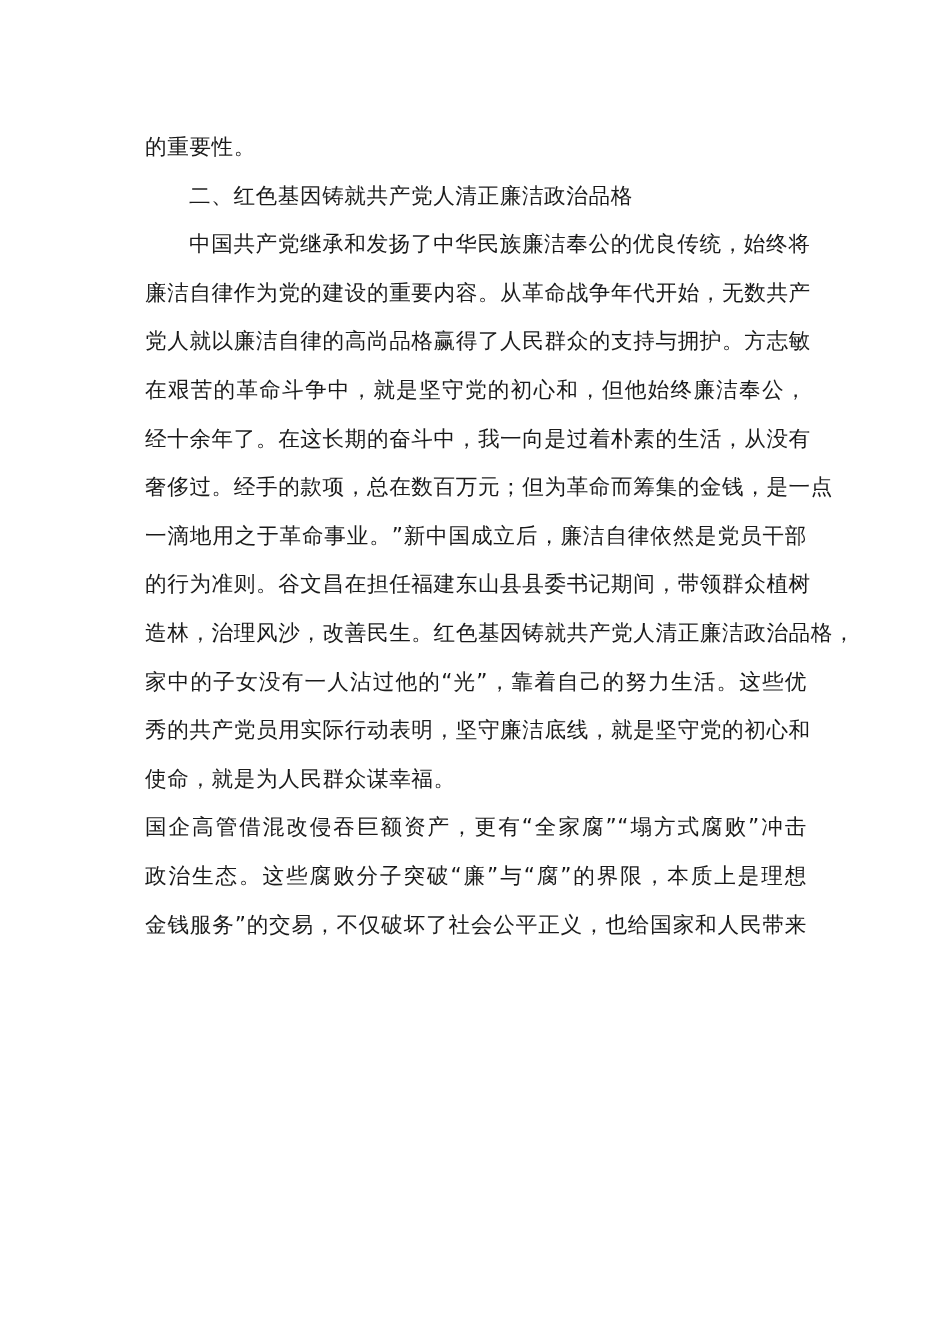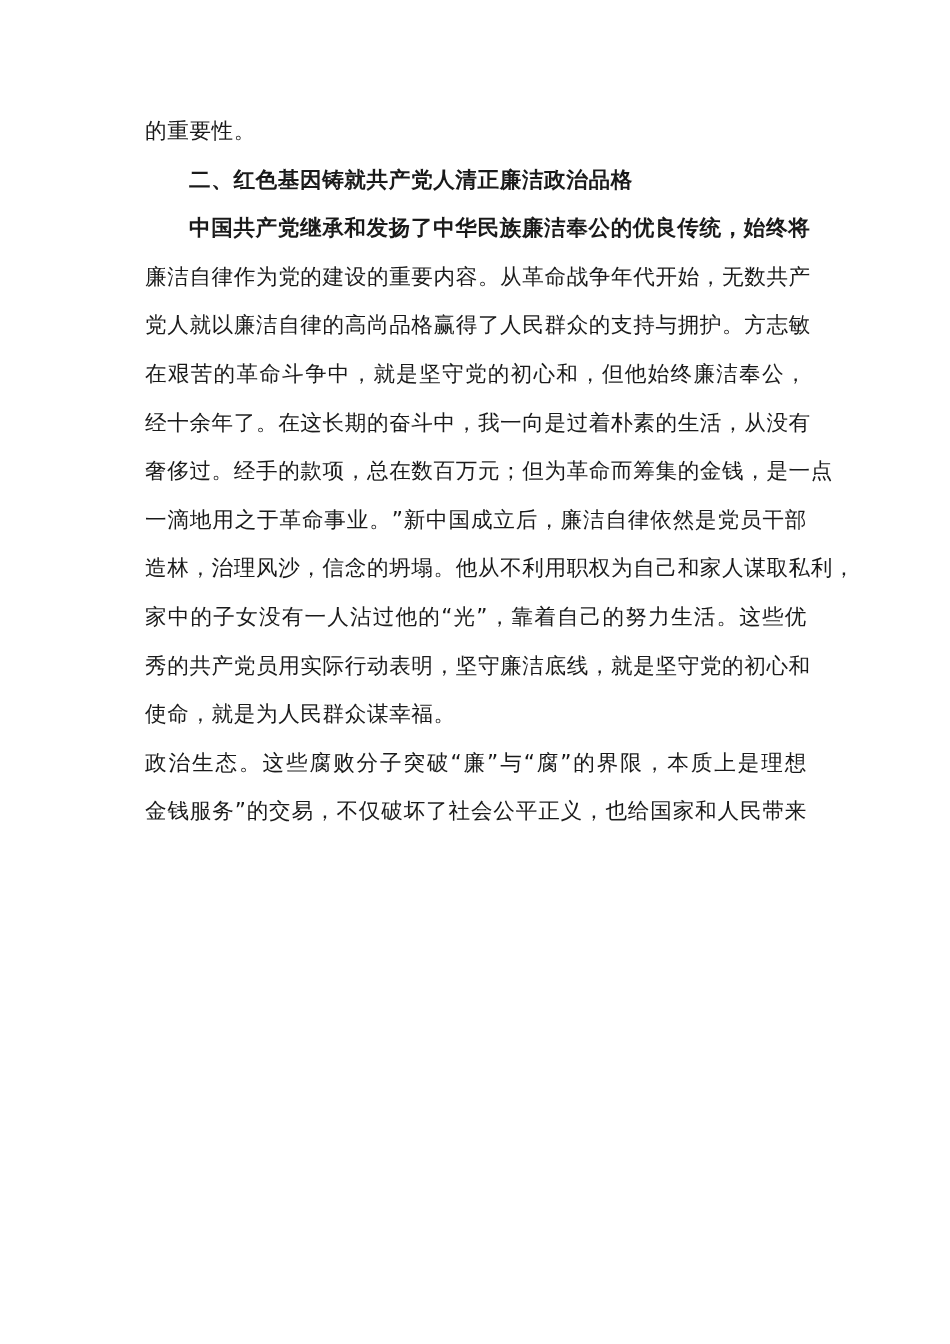--- a/index.html
+++ b/index.html
@@ -1,48 +1,50 @@
 <!DOCTYPE html>
 <html><head>
 <meta charset="utf-8">
 <style>
   html, body { margin: 0; padding: 0; background: #ffffff; }
   body { width: 950px; height: 1344px; position: relative; overflow: hidden; }
   .page {
     position: absolute;
     left: 145px;
-    top: 112px;
+    top: 128px;
     width: 662px;
     font-family: "DejaVu Sans", sans-serif;
     font-size: 21.6px;
     color: #1a1a1a;
     letter-spacing: 0.6px;
   }
   .line {
     height: 48.6px;
     line-height: 38px;
     white-space: nowrap;
     text-align: justify;
     text-align-last: justify;
   }
-  .line.indent { padding-left: 44px; font-weight: bold; }
+  .line.indent { padding-left: 44px; }
   .line.last { text-align-last: left; }
 </style>
 </head>
 <body>
 
 <div class="page">
   <div class="line last">的重要性。</div>
   <div class="line indent last">二、红色基因铸就共产党人清正廉洁政治品格</div>
   <div class="line indent">中国共产党继承和发扬了中华民族廉洁奉公的优良传统，始终将</div>
   <div class="line">廉洁自律作为党的建设的重要内容。从革命战争年代开始，无数共产</div>
   <div class="line">党人就以廉洁自律的高尚品格赢得了人民群众的支持与拥护。方志敏</div>
   <div class="line">在艰苦的革命斗争中，就是坚守党的初心和，但他始终廉洁奉公，</div>
   <div class="line">经十余年了。在这长期的奋斗中，我一向是过着朴素的生活，从没有</div>
   <div class="line">奢侈过。经手的款项，总在数百万元；但为革命而筹集的金钱，是一点</div>
   <div class="line">一滴地用之于革命事业。”新中国成立后，廉洁自律依然是党员干部</div>
-  <div class="line">造林，治理风沙，信念的坍塌。他从不利用职权为自己和家人谋取私利，</div>
+  <div class="line">的行为准则。谷文昌在担任福建东山县县委书记期间，带领群众植树</div>
+  <div class="line">造林，治理风沙，改善民生。红色基因铸就共产党人清正廉洁政治品格，</div>
   <div class="line">家中的子女没有一人沾过他的“光”，靠着自己的努力生活。这些优</div>
   <div class="line">秀的共产党员用实际行动表明，坚守廉洁底线，就是坚守党的初心和</div>
   <div class="line last">使命，就是为人民群众谋幸福。</div>
+  <div class="line">国企高管借混改侵吞巨额资产，更有“全家腐”“塌方式腐败”冲击</div>
   <div class="line">政治生态。这些腐败分子突破“廉”与“腐”的界限，本质上是理想</div>
   <div class="line">金钱服务”的交易，不仅破坏了社会公平正义，也给国家和人民带来</div>
 </div>
 
 </body></html>

